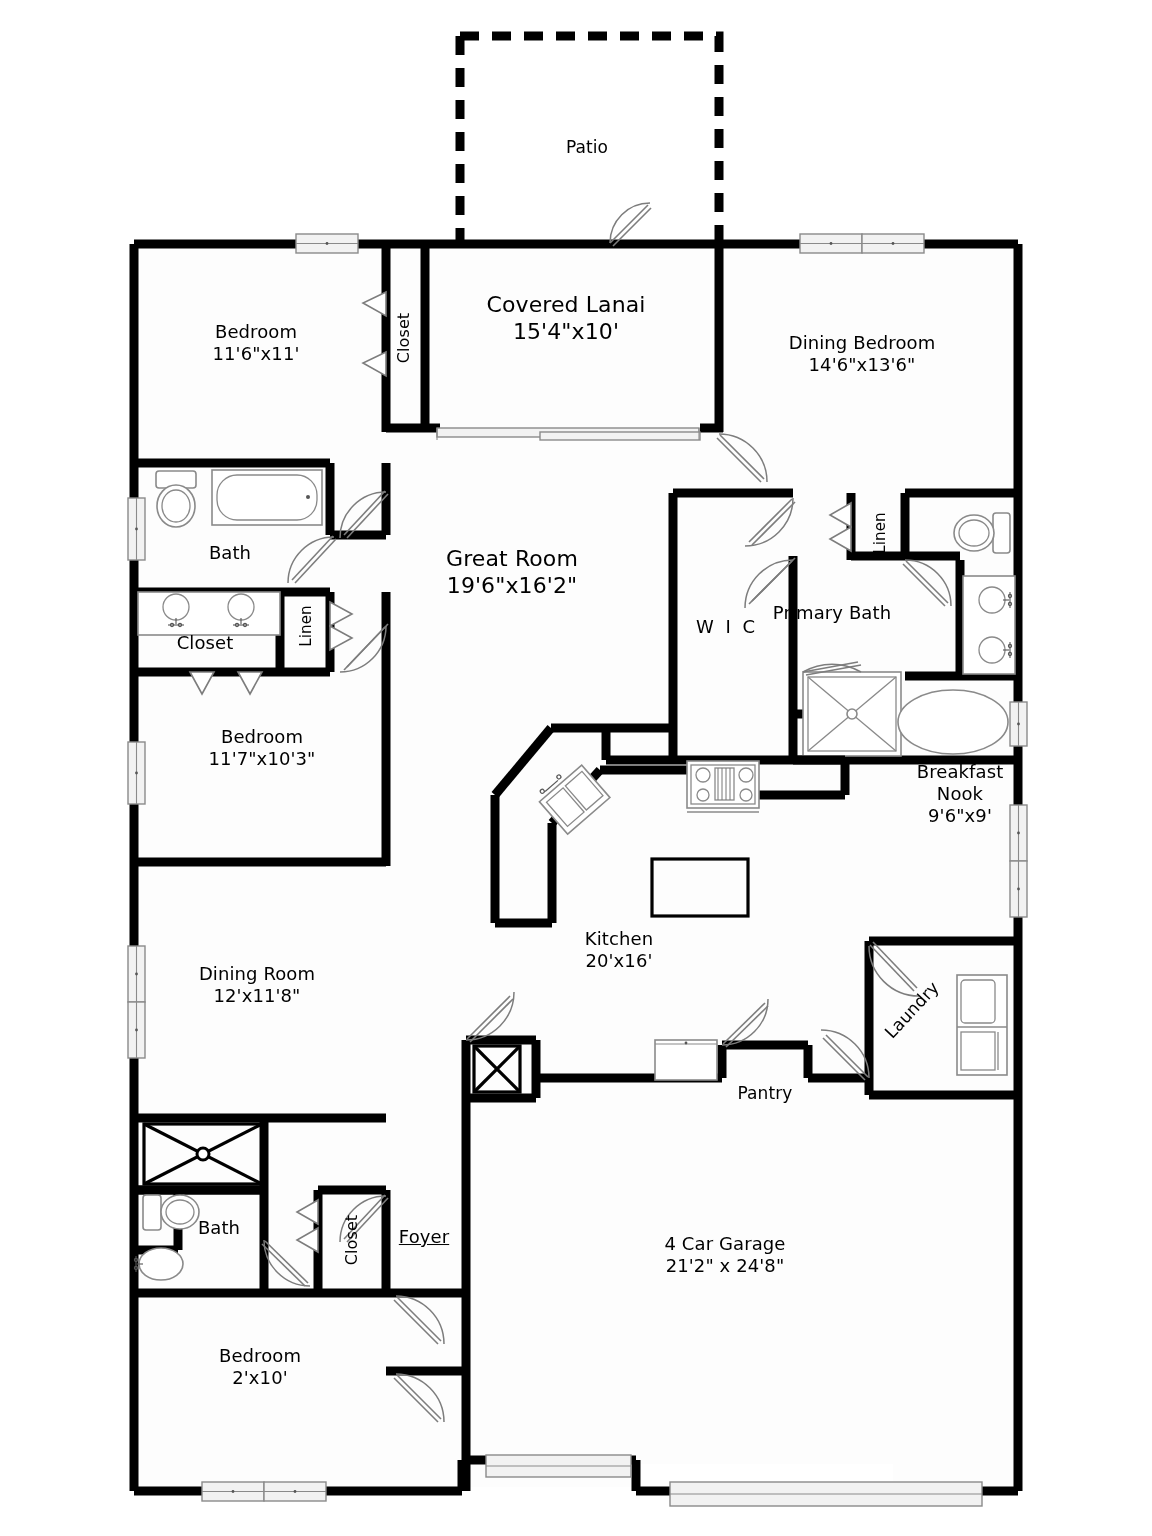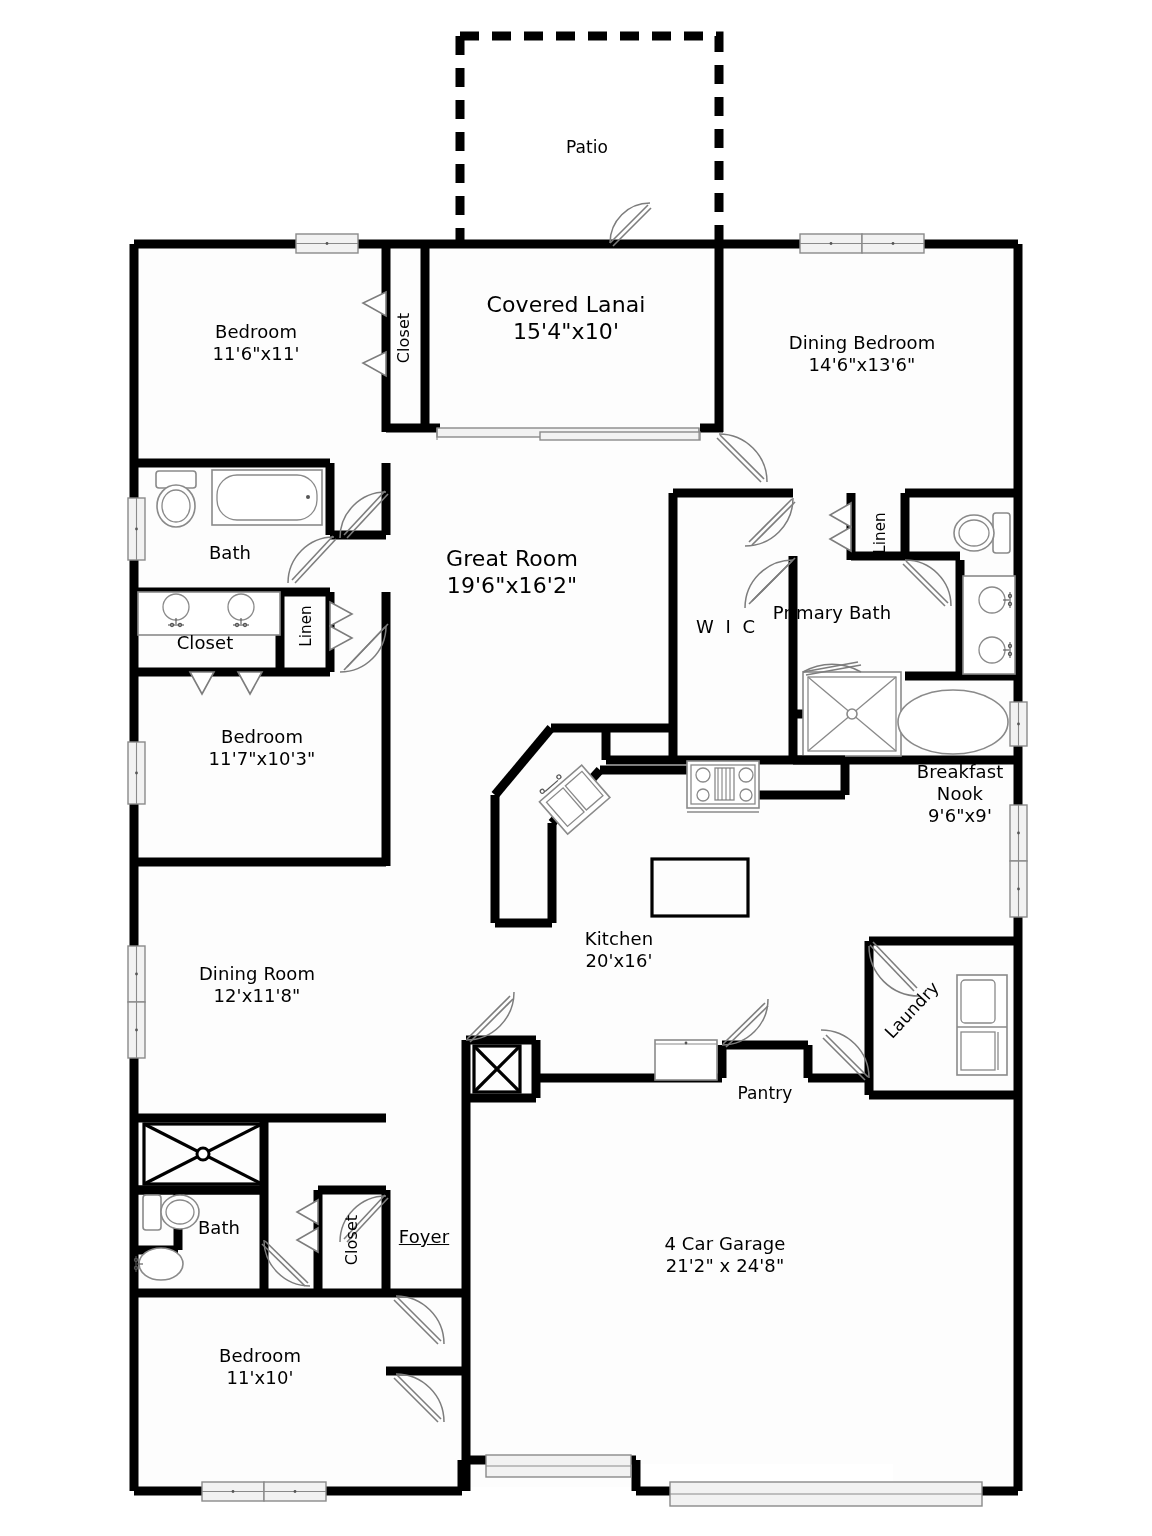--- a/index.html
+++ b/index.html
@@ -546,16 +546,16 @@
   <span class="n">Foyer</span>
 </div>
 
 <div class="lbl" style="left:725px;top:1255px;font-size:18px;transform:translate(-50%,-50%);">
   <span class="n">4 Car Garage</span>
   <span class="d">21'2" x 24'8"</span>
 </div>
 
 <div class="lbl" style="left:260px;top:1367px;font-size:18px;transform:translate(-50%,-50%);">
   <span class="n">Bedroom</span>
-  <span class="d">11'x10'</span>
+  <span class="d">2'x10'</span>
 </div>
 
 </div>
 
 </body></html>

